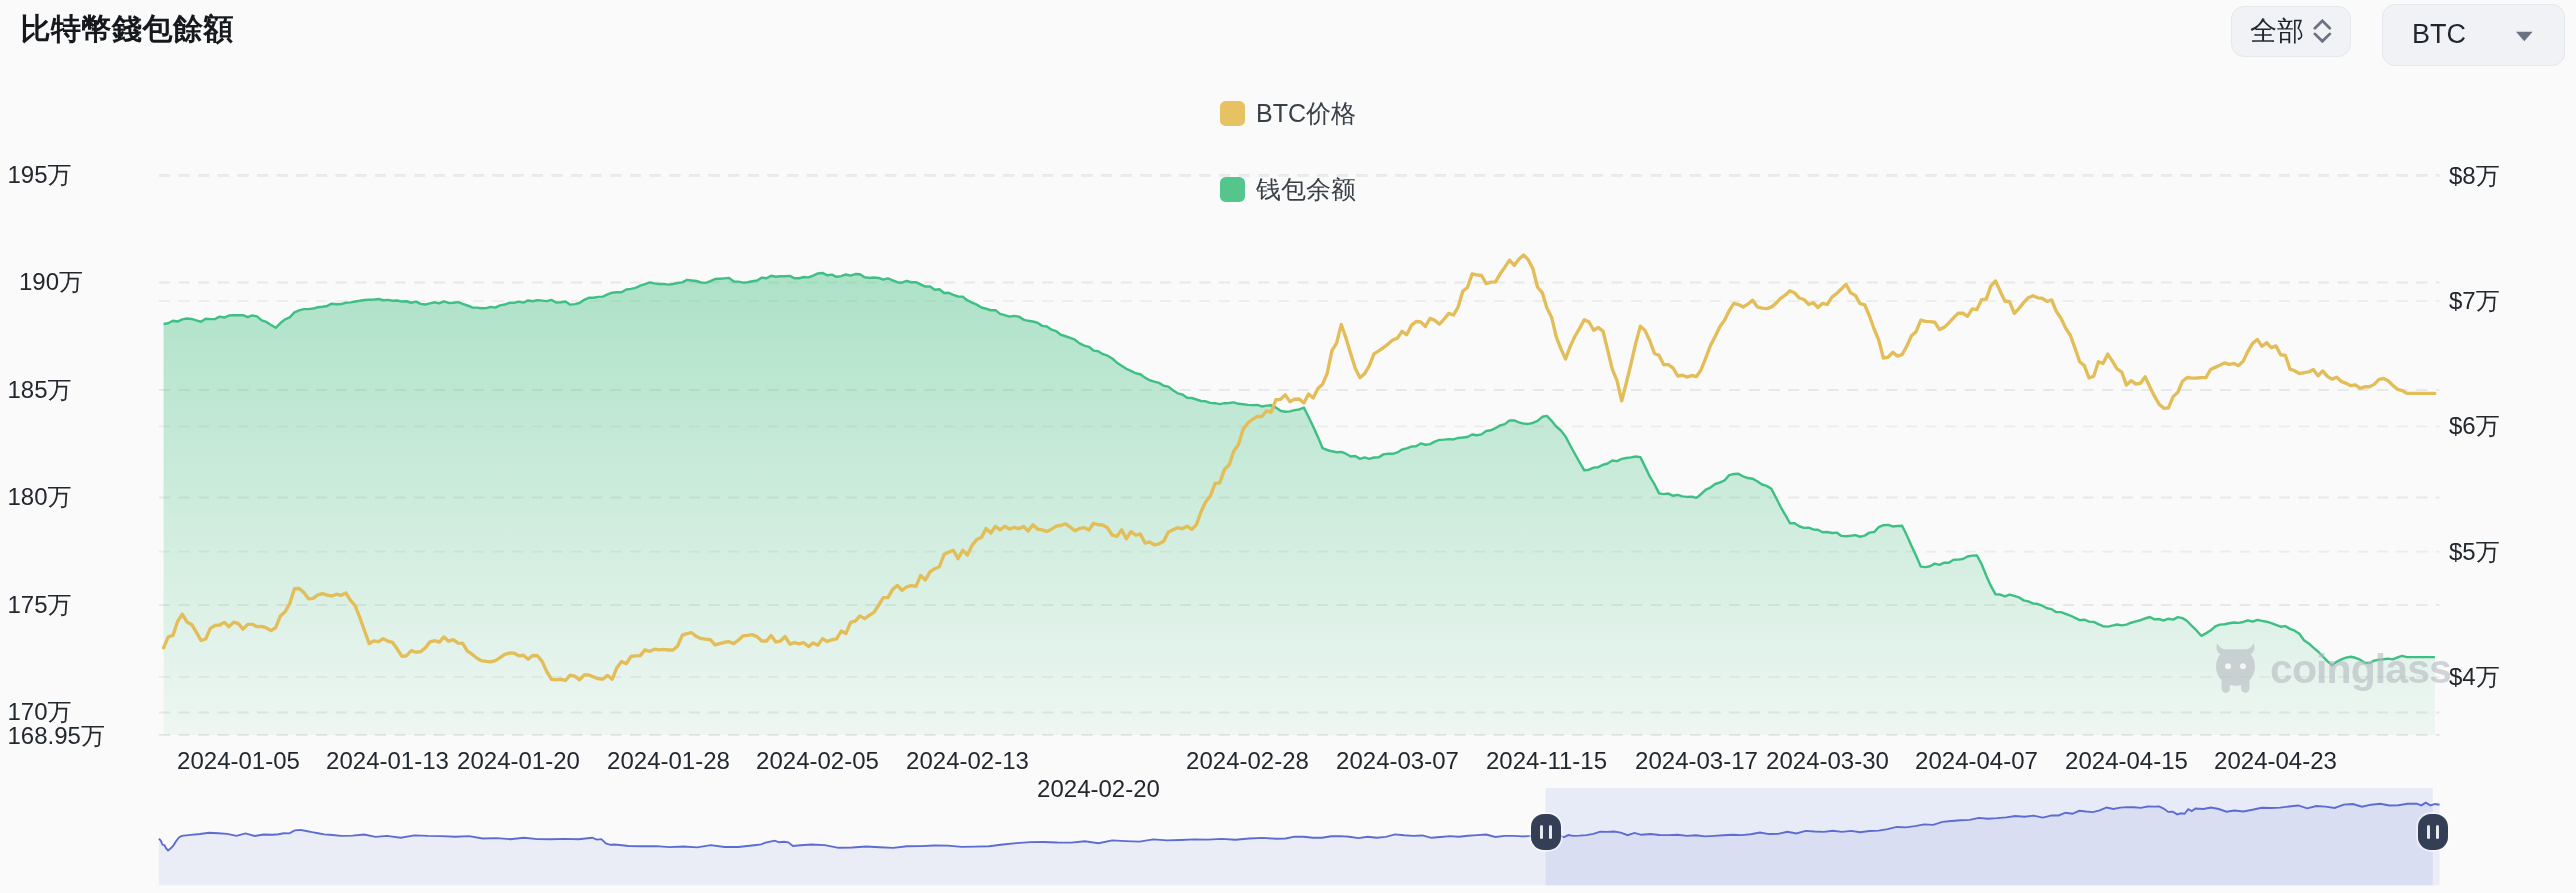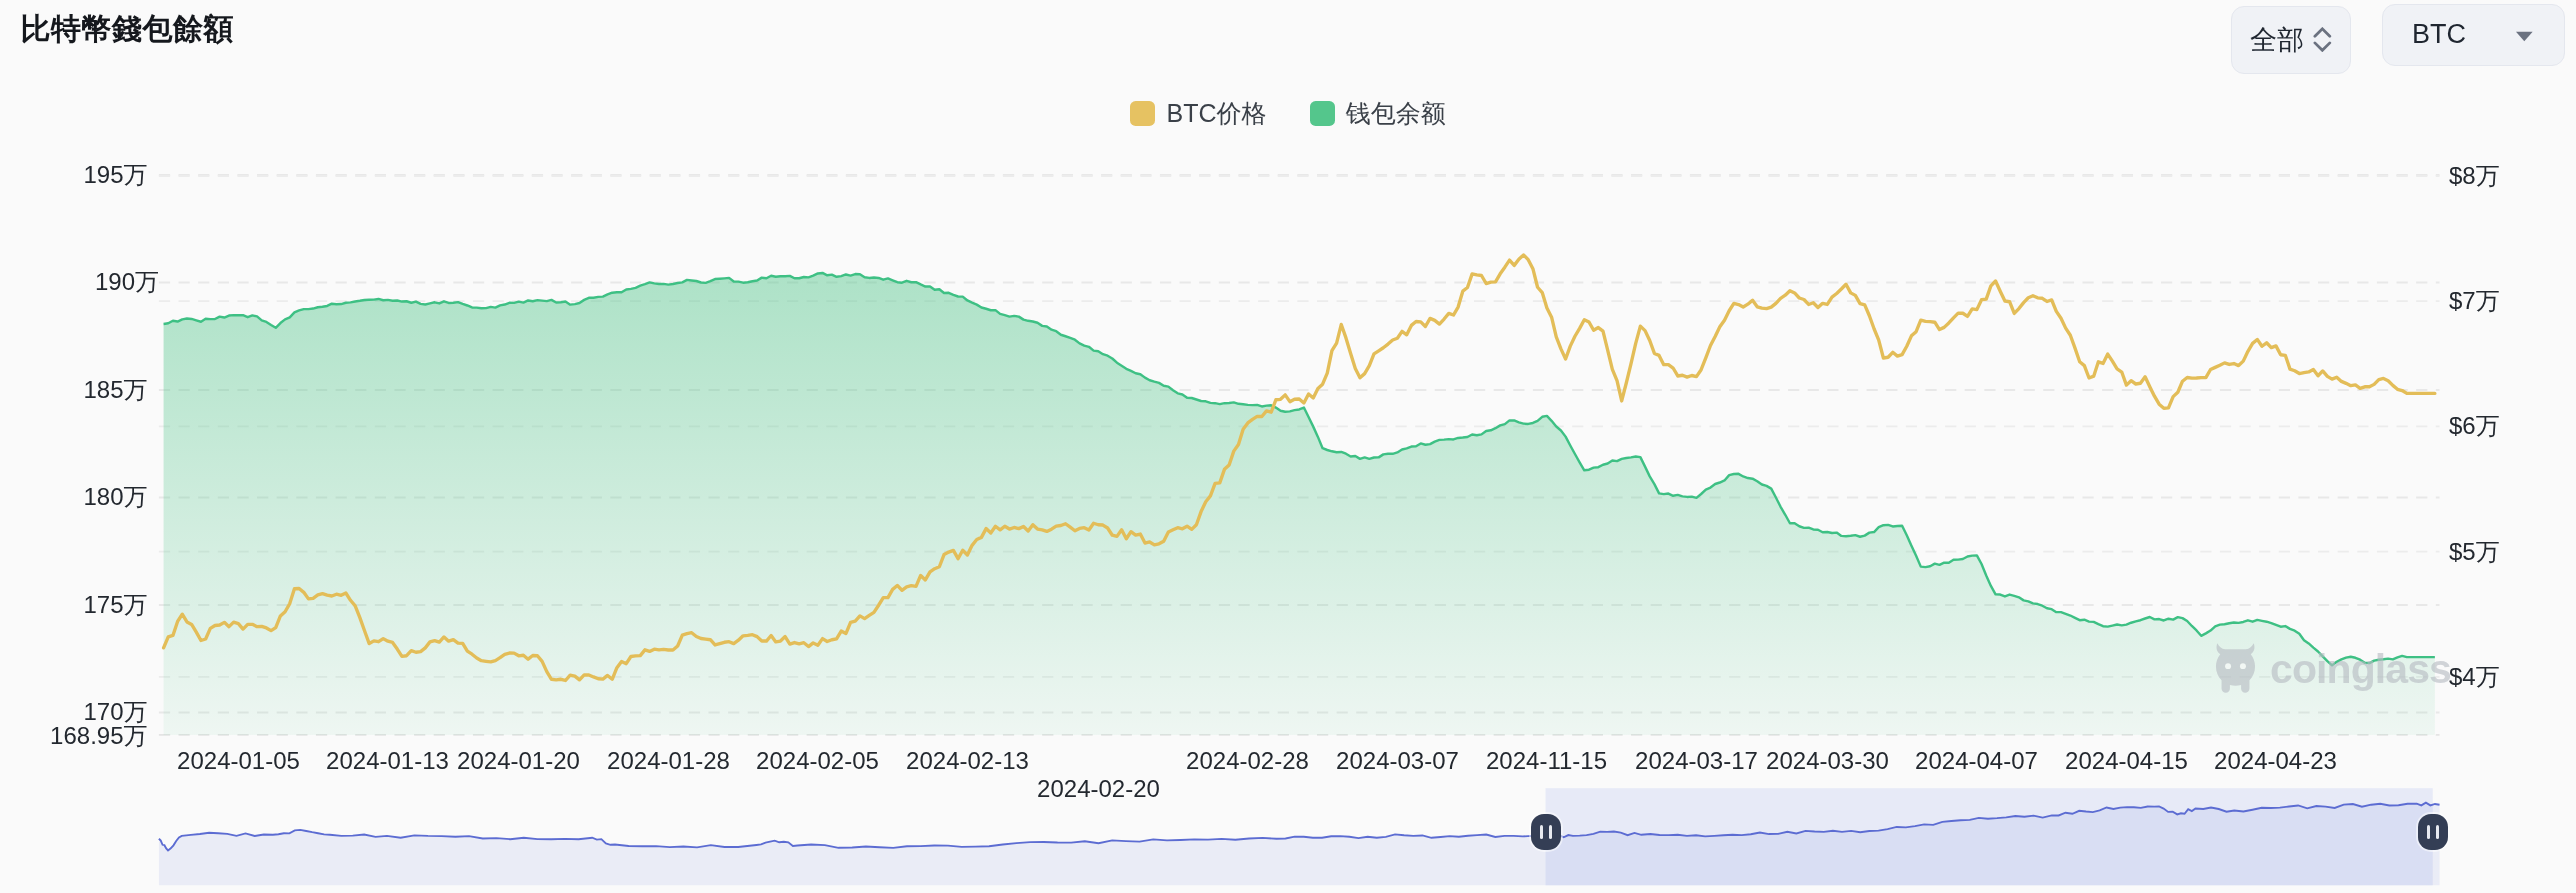--- a/index.html
+++ b/index.html
@@ -1,29 +1,29 @@
 <!DOCTYPE html>
 <html style="font-size:15px"><head>
 <meta charset="utf-8">
 <style>
   html,body{margin:0;padding:0;}
   body{font-family:"Liberation Sans","DejaVu Sans",sans-serif;background:#fafafa;}
   #app{position:relative;width:2576px;height:894px;background:#fafafa;overflow:hidden;}
   .title{position:absolute;left:20.6px;top:9.3px;font-size:30px;font-weight:700;color:#15181d;letter-spacing:0.5px;}
   .ctrl{position:absolute;display:flex;align-items:center;background:#f0f2f6;border:1.9px solid #e4e7ee;border-radius:13px;box-sizing:border-box;cursor:pointer;color:#1f2630;font-size:27px;}
-  .ctrl-range{left:2231px;top:5.6px;width:120px;height:68px;justify-content:center;gap:9.3px;}
+  .ctrl-range{left:2231px;top:5.6px;width:120px;height:51px;justify-content:center;gap:9.3px;}
   .ctrl-coin{left:2382px;top:3.7px;width:183px;height:62px;padding:0 29px;justify-content:space-between;}
   .updown{display:flex;flex-direction:column;gap:1.9px;}
   .updown svg{display:block;}
-  .legend{position:absolute;left:0;top:97px;width:100%;display:flex;justify-content:center;align-items:center;gap:43px;}
+  .legend{position:absolute;left:0;top:97px;width:100%;display:flex;justify-content:center;align-items:center;gap:43px;flex-direction:column;}
   .legend-item{display:flex;align-items:center;gap:11.2px;cursor:pointer;}
   .swatch{width:25px;height:25px;border-radius:5.6px;display:inline-block;}
   .legend-label{font-size:25px;color:#3a4048;}
   .axis-label{position:absolute;font-size:24px;color:#23282f;}
-  .y-left{width:140px;text-align:right;}
+  .y-left{width:140px;text-align:left;}
   .y-right{left:2449px;text-align:left;width:140px;}
   .x-label{width:187px;text-align:center;top:747px;}
   #chart-svg{position:absolute;left:0;top:0;}
   .watermark{position:absolute;left:2211px;top:641px;display:flex;align-items:center;gap:10px;opacity:.62;}
   .watermark-text{font-size:41px;font-weight:700;color:#b7bcc3;letter-spacing:-0.9px;}
   .nav-handle{position:absolute;width:30px;height:36px;background:#343e55;border-radius:13px;top:814px;display:flex;align-items:center;justify-content:center;gap:5.6px;cursor:ew-resize;box-shadow:0 0 0 1.9px rgba(255,255,255,.5);}
   .nav-handle i{display:block;width:2.8px;height:14px;background:#e8eaf0;border-radius:1.9px;}
 </style>
 </head>
 <body>

